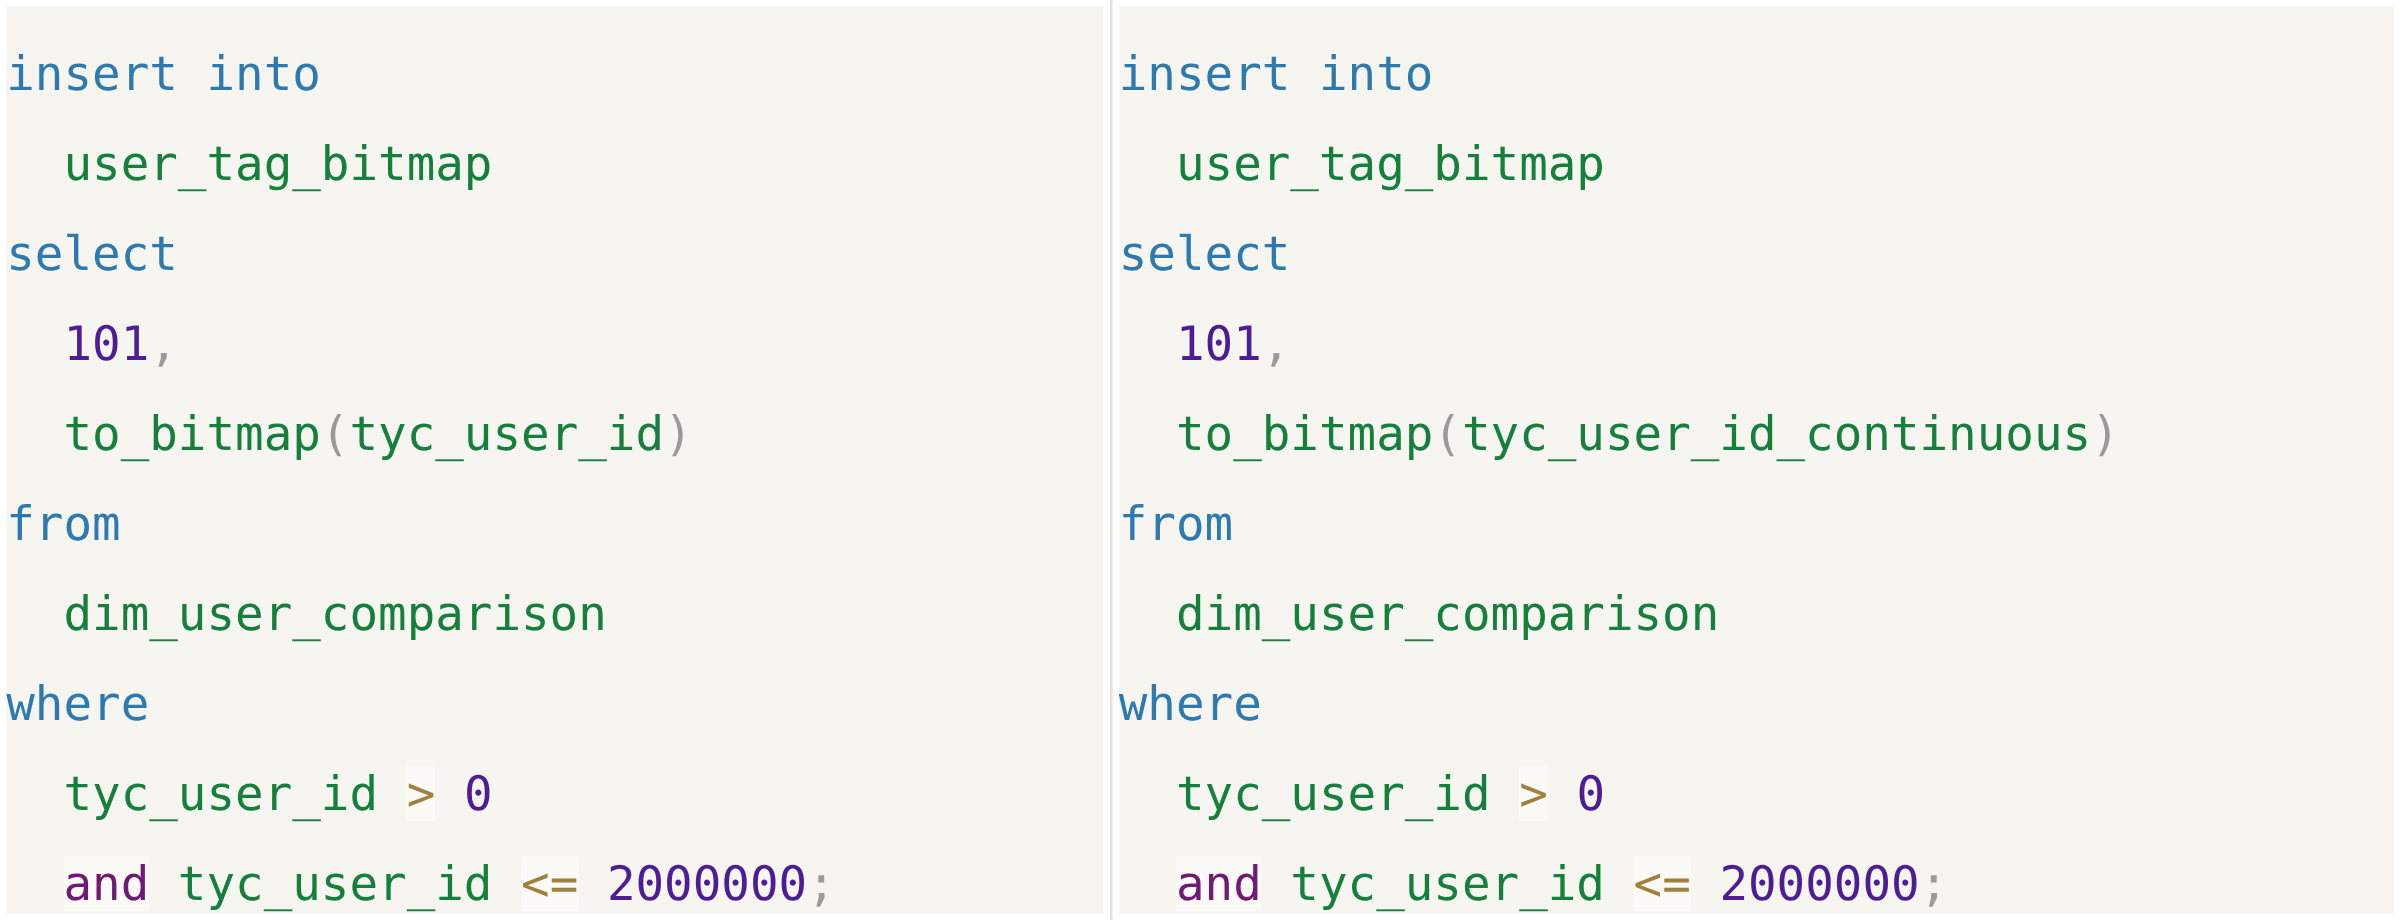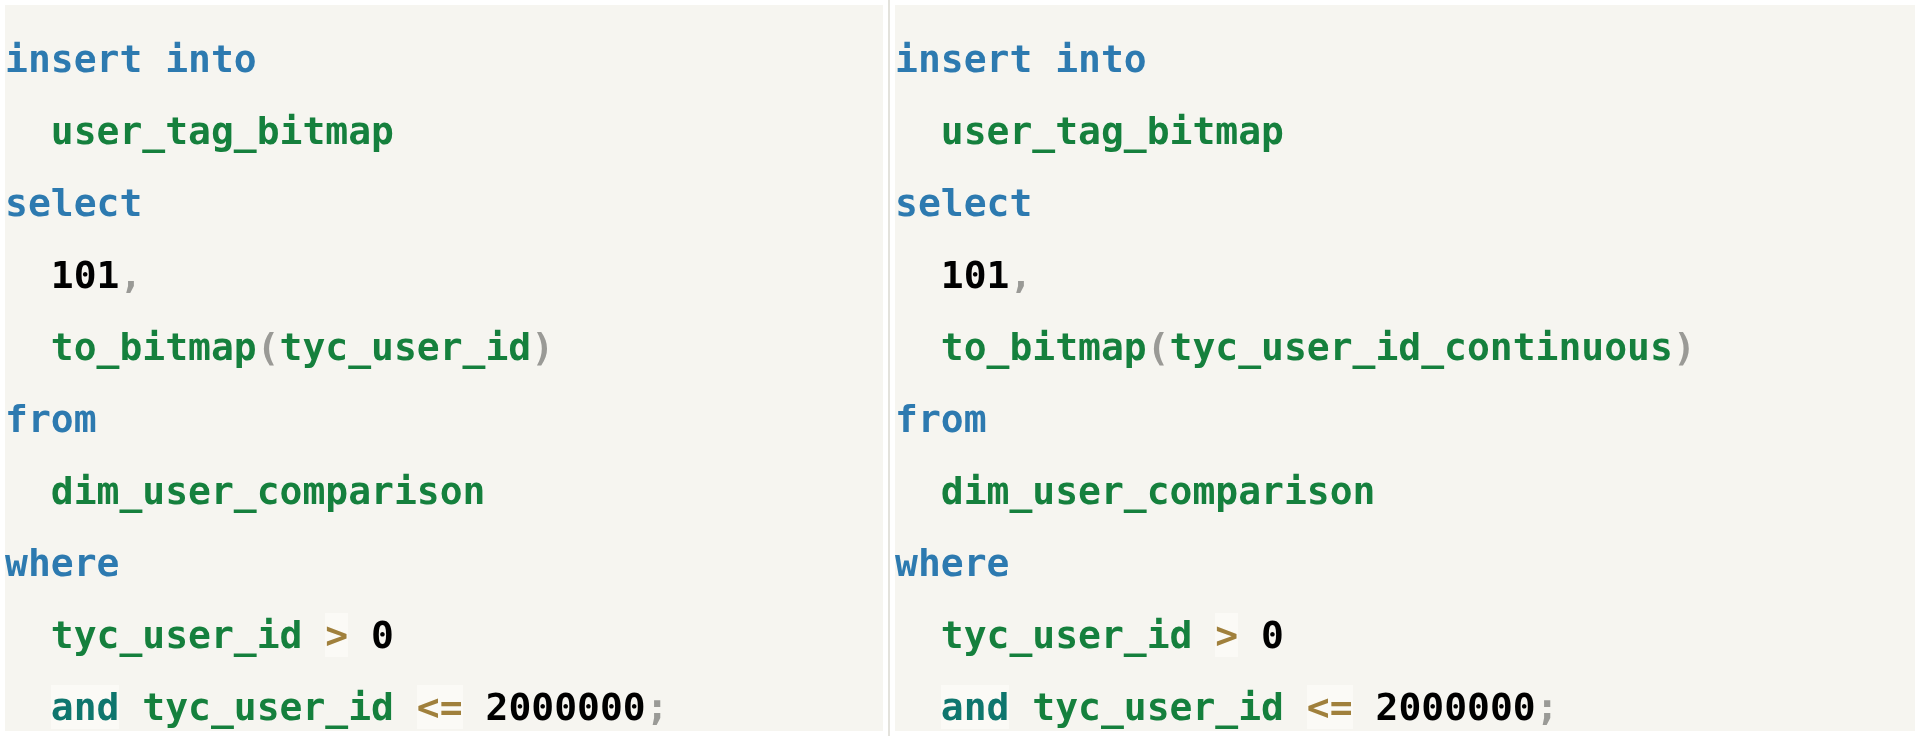--- a/index.html
+++ b/index.html
@@ -21,21 +21,20 @@
     background: #ffffff;
     display: flex;
     align-items: stretch;
   }
 
   .code-panel {
     position: relative;
     background: #f6f5f0;
     overflow: hidden;
     box-sizing: border-box;
-    font-weight: bold;
   }
 
   #panel-left {
     width: 878px;
     margin-left: 5px;
     margin-top: 5px;
     margin-bottom: 5px;
   }
 
   .panel-divider {
@@ -74,24 +73,24 @@
 
   .code-line {
     white-space: pre;
     display: block;
     height: 72px;
   }
 
   
   .tok-keyword   { color: #2d7ab0; }
   .tok-ident     { color: #15803d; }
-  .tok-number    { color: #000000; }
+  .tok-number    { color: #4c1d95; }
   .tok-punct     { color: #9a9a96; }
   .tok-operator  { color: #a0803c; background: #fbfaf6; }
-  .tok-logical   { color: #0f766e; background: #fbfaf6; }
+  .tok-logical   { color: #701a75; background: #fbfaf6; }
   .tok-plain     { color: #3a3a38; }
 </style>
 </head>
 <body>
 
 <div id="viewport">
 
   <div class="code-panel" id="panel-left">
     <pre class="code-block"><span class="code-line"><span class="tok-keyword">insert</span><span class="tok-plain"> </span><span class="tok-keyword">into</span></span><span class="code-line"><span class="tok-plain">  </span><span class="tok-ident">user_tag_bitmap</span></span><span class="code-line"><span class="tok-keyword">select</span></span><span class="code-line"><span class="tok-plain">  </span><span class="tok-number">101</span><span class="tok-punct">,</span></span><span class="code-line"><span class="tok-plain">  </span><span class="tok-ident">to_bitmap</span><span class="tok-punct">(</span><span class="tok-ident">tyc_user_id</span><span class="tok-punct">)</span></span><span class="code-line"><span class="tok-keyword">from</span></span><span class="code-line"><span class="tok-plain">  </span><span class="tok-ident">dim_user_comparison</span></span><span class="code-line"><span class="tok-keyword">where</span></span><span class="code-line"><span class="tok-plain">  </span><span class="tok-ident">tyc_user_id</span><span class="tok-plain"> </span><span class="tok-operator">&gt;</span><span class="tok-plain"> </span><span class="tok-number">0</span></span><span class="code-line"><span class="tok-plain">  </span><span class="tok-logical">and</span><span class="tok-plain"> </span><span class="tok-ident">tyc_user_id</span><span class="tok-plain"> </span><span class="tok-operator">&lt;=</span><span class="tok-plain"> </span><span class="tok-number">2000000</span><span class="tok-punct">;</span></span></pre>
   </div>

